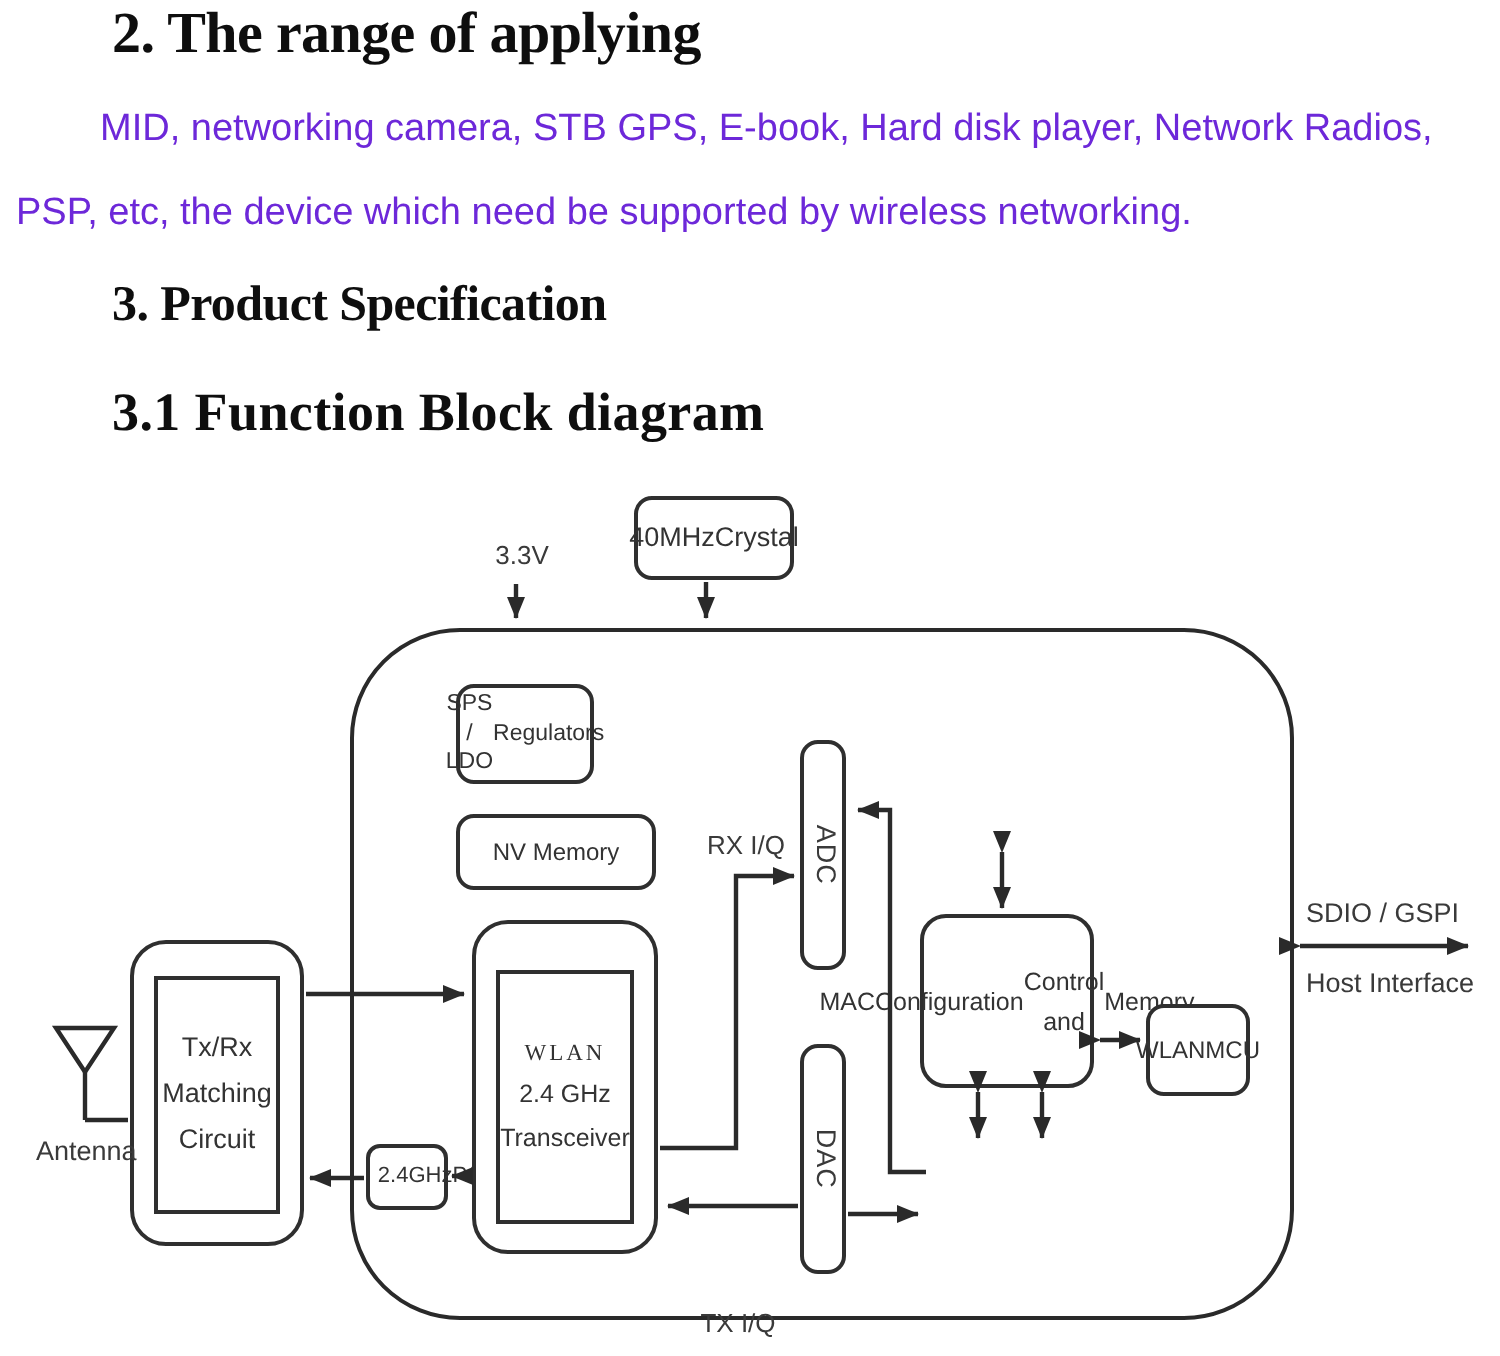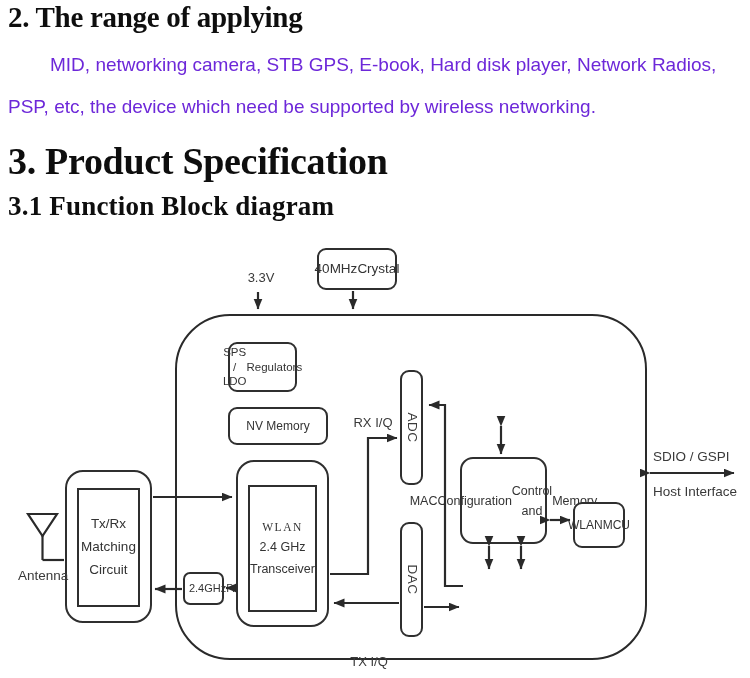--- a/index.html
+++ b/index.html
@@ -2,23 +2,23 @@
 <html><head>
 <meta charset="utf-8">
 <style>
   html,body{margin:0;padding:0;background:#ffffff;}
   .screen{
     position:relative;width:750px;height:678px;background:#fff;overflow:hidden;
     font-family:"Liberation Sans",sans-serif;color:#2e2e2e;
   }
   
   .h-serif{position:absolute;font-family:"Liberation Serif",serif;font-weight:bold;color:#0e0e0e;
-           letter-spacing:-0.3px;white-space:nowrap;}
+           letter-spacing:-0.3px;white-space:nowrap;margin-left:48px;}
   .h1{left:8px;top:1px;font-size:29px;}
-  .h2{left:8px;top:139px;font-size:38px;}
+  .h2{left:8px;top:139px;font-size:25px;}
   .h3{left:8px;top:191px;font-size:27px;letter-spacing:0.2px;}
   .pline{position:absolute;font-size:19px;color:#6d28d9;white-space:nowrap;}
   .p1{left:50px;top:54px;}
   .p2{left:8px;top:96px;}
   
   .box{position:absolute;background:#fff;border:2px solid #2f2f2f;box-sizing:border-box;
        display:flex;align-items:center;justify-content:center;
        text-align:center;color:#333;line-height:1.25;}
   .chip{position:absolute;left:175px;top:314px;width:472px;height:346px;box-sizing:border-box;
         border:2.5px solid #2a2a2a;border-radius:55px;background:transparent;}

